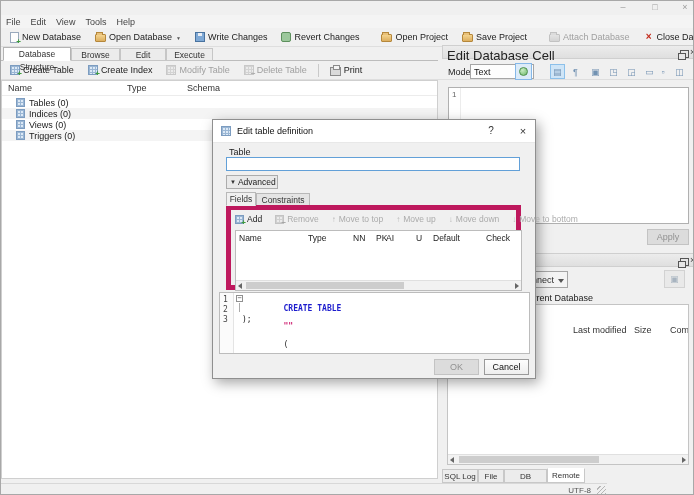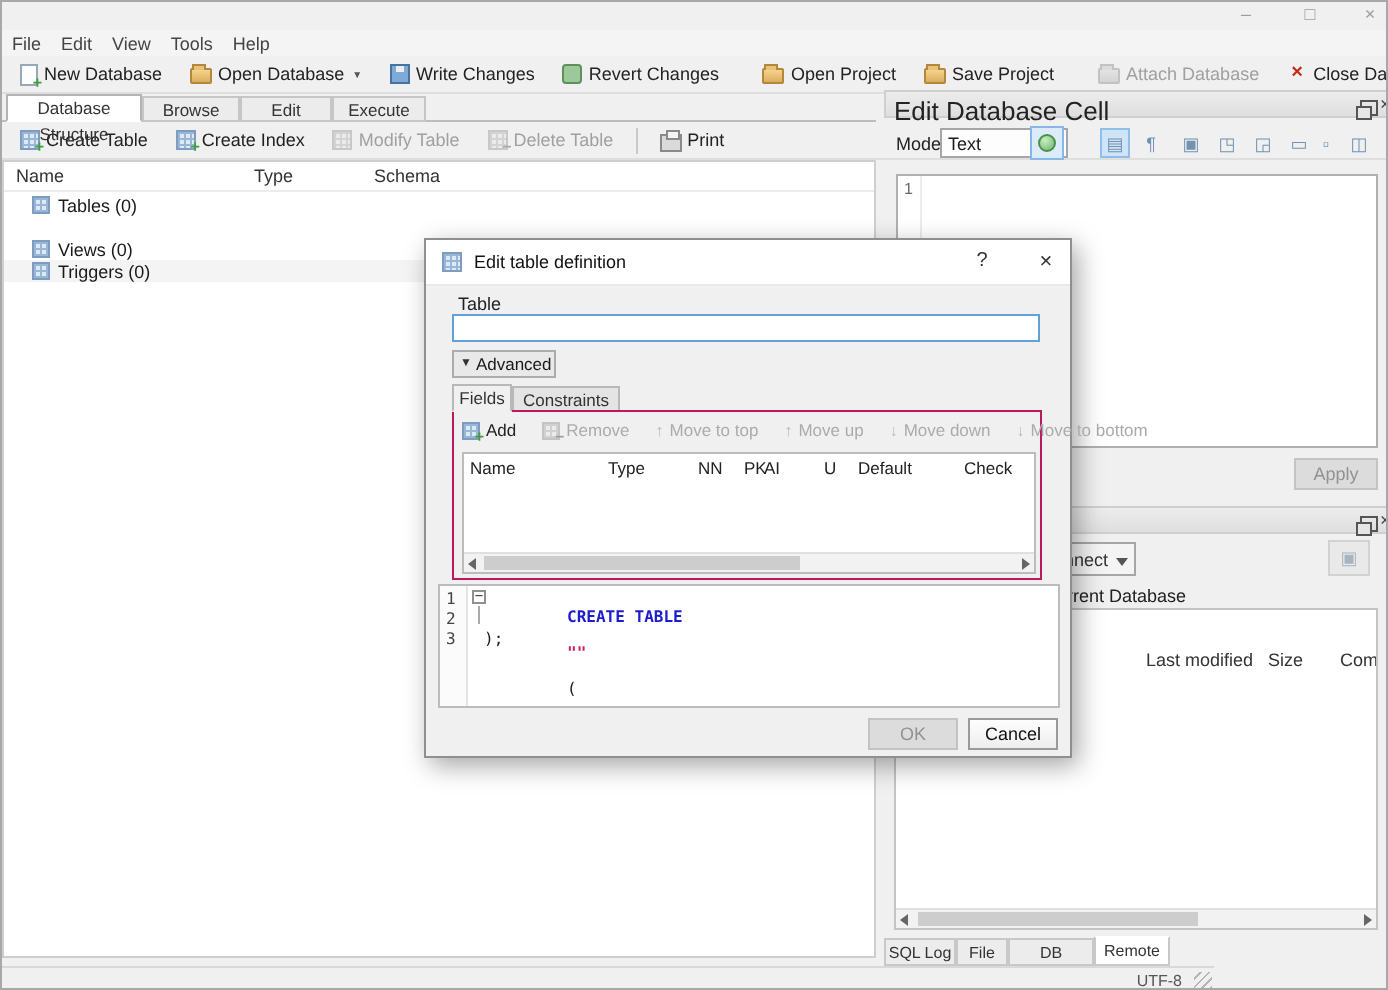--- a/index.html
+++ b/index.html
@@ -78,21 +78,21 @@
   .statusbar{left:0;top:482px;width:606px;height:13px;background:#f0f0f0;border-top:1px solid #d8d8d8;box-sizing:border-box;}
   .grip{position:absolute;right:1px;bottom:1px;width:9px;height:9px;background:repeating-linear-gradient(135deg,transparent 0 2px,#b6b6b6 2px 3px);}
   
   .dialog{left:211px;top:118px;width:324px;height:260px;background:#f0f0f0;border:1px solid #8f8f8f;box-shadow:3px 4px 12px rgba(0,0,0,.35);box-sizing:border-box;z-index:10;}
   .dlg-titlebar{position:absolute;left:0;top:0;width:100%;height:22px;background:#fff;border-bottom:1px solid #e8e8e8;}
   .dlg-title{position:absolute;left:24px;top:6px;font-size:9px;color:#111;}
   .dlg-ctl{position:absolute;top:4px;width:20px;height:15px;text-align:center;color:#333;font-size:10px;line-height:14px;}
   .field-input{position:absolute;border:1px solid #62a0d8;background:#fff;box-sizing:border-box;font:inherit;padding:0 2px;outline:none;}
   .dtab{position:absolute;height:14px;line-height:13px;text-align:center;font-size:8.5px;border:1px solid #b8b8b8;box-sizing:border-box;background:#e4e4e4;color:#333;}
   .dtab.active{background:#f0f0f0;border-bottom-color:#f0f0f0;z-index:3;}
-  .frame{position:absolute;border:1px solid #be185d;background:#f0f0f0;box-sizing:border-box;padding-left:32px;}
+  .frame{position:absolute;border:5px solid #be185d;background:#f0f0f0;box-sizing:border-box;padding-left:32px;}
   .mini-btn{display:inline-flex;align-items:center;gap:3px;white-space:nowrap;color:#222;}
   .mini-btn.dis{color:#ababab;}
   .mini-btn.dis .ic{opacity:.5;filter:grayscale(1);}
   .mv-arrow{font-size:8px;color:#b8b8b8;}
   .fields-table{position:absolute;background:#fff;border:1px solid #bcbcbc;box-sizing:border-box;overflow:hidden;}
   .fields-table .col{position:absolute;top:2px;font-size:8.5px;color:#222;}
   .sqlbox{position:absolute;background:#fff;border:1px solid #bcbcbc;box-sizing:border-box;font-family:"DejaVu Sans Mono",monospace;font-size:8px;overflow:hidden;}
   .gutter{position:absolute;left:0;top:0;bottom:0;width:13px;background:#fbfbfb;border-right:1px solid #e4e4e4;}
   .lnum{position:absolute;left:3px;color:#444;}
   .fold{position:absolute;width:7px;height:7px;border:1px solid #909090;background:#fff;line-height:5px;text-align:center;font-size:7px;color:#444;box-sizing:border-box;}
@@ -189,20 +189,24 @@
   <div class="abs tree">
     <div class="tree-hdr">
       <span style="left:6px;">Name</span>
       <span style="left:125px;">Type</span>
       <span style="left:185px;">Schema</span>
     </div>
     <div class="tree-row" style="top:16px;">
       <span class="ic ic-grid-sm"></span>
       <span class="lbl">Tables (0)</span>
     </div>
+    <div class="tree-row alt" style="top:27px;">
+      <span class="ic ic-grid-sm"></span>
+      <span class="lbl">Indices (0)</span>
+    </div>
     <div class="tree-row" style="top:38px;">
       <span class="ic ic-grid-sm"></span>
       <span class="lbl">Views (0)</span>
     </div>
     <div class="tree-row alt" style="top:49px;">
       <span class="ic ic-grid-sm"></span>
       <span class="lbl">Triggers (0)</span>
     </div>
   </div>
 

